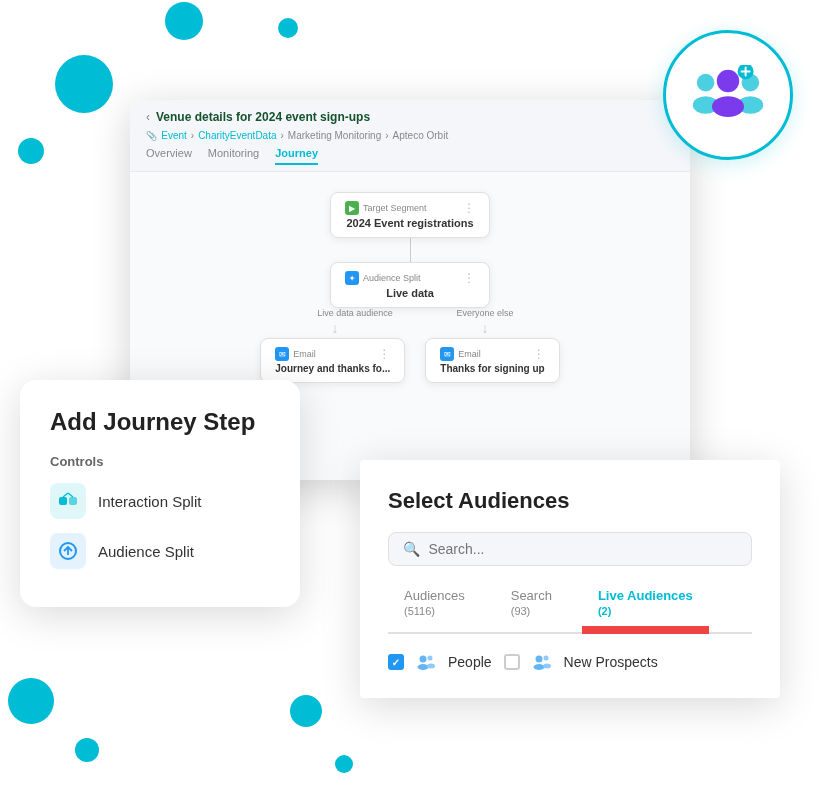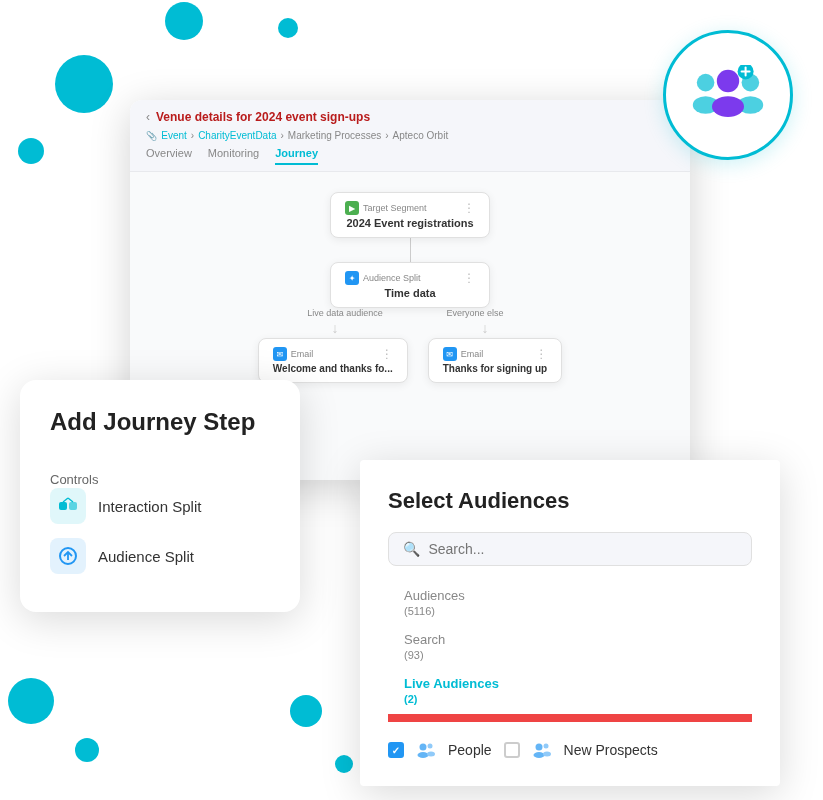--- a/index.html
+++ b/index.html
@@ -44,21 +44,21 @@
       margin-bottom: 6px;
     }
     .browser-back {
       color: #888;
       font-size: 12px;
       cursor: pointer;
     }
     .browser-title {
       font-size: 12px;
       font-weight: 600;
-      color: #b91c1c;
+      color: #14532d;
     }
     .browser-breadcrumb {
       font-size: 10px;
       color: #888;
       display: flex;
       gap: 4px;
       align-items: center;
     }
     .breadcrumb-link {
       color: #00bcd4;
@@ -167,27 +167,27 @@
       background: #fff;
       border-radius: 16px;
       box-shadow: 0 8px 40px rgba(0,0,0,0.15);
       padding: 28px 30px 24px;
       z-index: 10;
     }
     .add-journey-title {
       font-size: 24px;
       font-weight: 700;
       color: #222;
-      margin-bottom: 36px;
+      margin-bottom: 18px;
     }
     .controls-label {
       font-size: 13px;
       color: #666;
-      margin-bottom: 1px;
-      font-weight: 400;
+      margin-bottom: 14px;
+      font-weight: 700;
     }
     .control-item {
       display: flex;
       align-items: center;
       gap: 12px;
       margin-bottom: 14px;
       cursor: pointer;
     }
     .control-icon {
       width: 36px;
@@ -243,24 +243,23 @@
     .search-input {
       border: none;
       background: transparent;
       outline: none;
       font-size: 14px;
       color: #999;
       width: 100%;
     }
     .audience-tabs {
       display: flex;
-      gap: 0;
+      gap: 14px;
       border-bottom: 2px solid #e0e0e0;
       margin-bottom: 16px;
-      flex-direction: column;
     }
     .audience-tab {
       font-size: 13px;
       color: #888;
       padding: 6px 16px 8px;
       cursor: pointer;
       font-weight: 500;
     }
     .audience-tab.active {
       color: #00bcd4;
@@ -356,21 +355,21 @@
     <div class="browser-nav">
       <span class="browser-back">‹</span>
       <span class="browser-title">Venue details for 2024 event sign-ups</span>
     </div>
     <div class="browser-breadcrumb">
       <span style="color:#e91e8c;font-size:9px;">📎</span>
       <span class="breadcrumb-link">Event</span>
       <span>›</span>
       <span class="breadcrumb-link">CharityEventData</span>
       <span>›</span>
-      <span>Marketing Processes</span>
+      <span>Marketing Monitoring</span>
       <span>›</span>
       <span>Apteco Orbit</span>
     </div>
     <div class="browser-tabs">
       <span class="browser-tab">Overview</span>
       <span class="browser-tab">Monitoring</span>
       <span class="browser-tab active">Journey</span>
     </div>
   </div>
   <div class="browser-content">
@@ -389,42 +388,42 @@
       <div class="flow-connector"></div>
 
       <div class="flow-node">
         <div class="flow-node-header">
           <div class="flow-node-type">
             <span class="flow-node-icon blue">✦</span>
             <span>Audience Split</span>
           </div>
           <span class="flow-node-dots">⋮</span>
         </div>
-        <div class="flow-node-title">Time data</div>
+        <div class="flow-node-title">Live data</div>
       </div>
 
       <div style="position:relative;display:flex;flex-direction:column;align-items:center;width:320px;">
-        <div style="display:flex;width:280px;justify-content:center;margin-top:0;">
+        <div style="display:flex;width:280px;justify-content:flex-end;margin-top:0;">
           <span style="font-size:9px;color:#888;text-align:center;width:130px;">Live data audience</span>
           <span style="font-size:9px;color:#888;text-align:center;width:130px;">Everyone else</span>
         </div>
         <div style="display:flex;width:280px;justify-content:space-between;margin-top:2px;">
           <span style="text-align:center;width:130px;color:#ccc;font-size:14px;">↓</span>
           <span style="text-align:center;width:130px;color:#ccc;font-size:14px;">↓</span>
         </div>
         <div style="display:flex;gap:20px;margin-top:2px;">
           <div class="flow-node email-node">
             <div class="flow-node-header">
               <div class="flow-node-type">
                 <span class="flow-node-icon blue">✉</span>
                 <span>Email</span>
               </div>
               <span class="flow-node-dots">⋮</span>
             </div>
-            <div class="email-node-title">Welcome and thanks fo...</div>
+            <div class="email-node-title">Journey and thanks fo...</div>
           </div>
           <div class="flow-node email-node">
             <div class="flow-node-header">
               <div class="flow-node-type">
                 <span class="flow-node-icon blue">✉</span>
                 <span>Email</span>
               </div>
               <span class="flow-node-dots">⋮</span>
             </div>
             <div class="email-node-title">Thanks for signing up</div>

